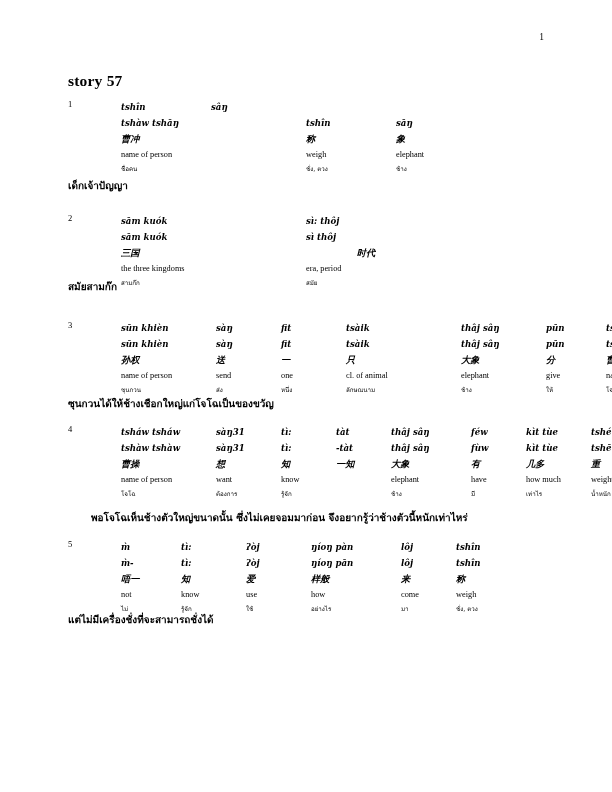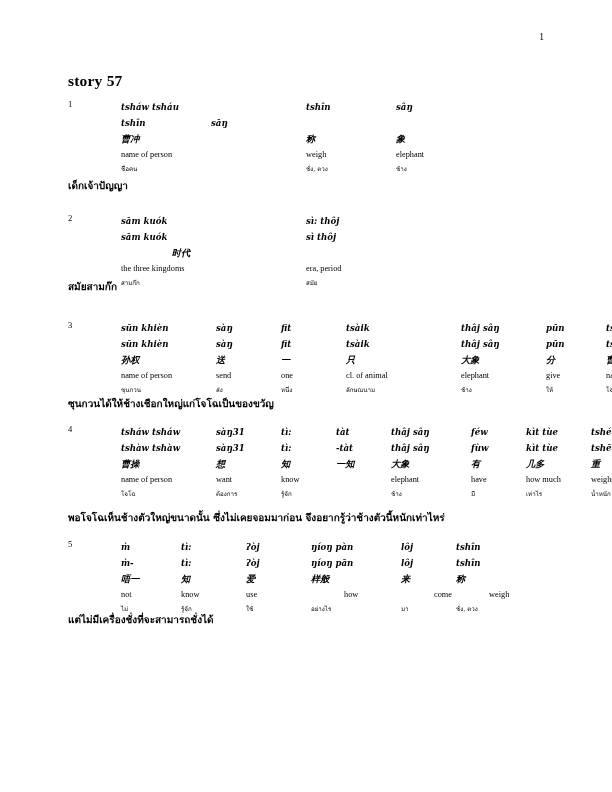--- a/index.html
+++ b/index.html
@@ -117,25 +117,25 @@
 
   <div class="page-number">1</div>
 
   <div class="doc-title">story 57</div>
 
   <div id="blocks-container">
       <div class="gloss-block" style="top: 100px;">
         <div class="block-number">1</div>
         <div class="gloss-grid">
           <div class="gloss-row tier-phonemic">
-            <span class="cell" style="width: 185px;">tsháw tsháu</span>
             <span class="cell" style="width: 90px;">tshîn</span>
             <span class="cell" style="width: 90px;">sâŋ</span>
           </div>
           <div class="gloss-row tier-phonetic">
+            <span class="cell" style="width: 185px;">tshàw tshāŋ</span>
             <span class="cell" style="width: 90px;">tshîn</span>
             <span class="cell" style="width: 90px;">sāŋ</span>
           </div>
           <div class="gloss-row tier-hanzi">
             <span class="cell" style="width: 185px;">曹冲</span>
             <span class="cell" style="width: 90px;">称</span>
             <span class="cell" style="width: 90px;">象</span>
           </div>
           <div class="gloss-row tier-english">
             <span class="cell" style="width: 185px;">name of person</span>
@@ -154,20 +154,21 @@
         <div class="gloss-grid">
           <div class="gloss-row tier-phonemic">
             <span class="cell" style="width: 185px;">sām kuók</span>
             <span class="cell" style="width: 120px;">sì: thôj</span>
           </div>
           <div class="gloss-row tier-phonetic">
             <span class="cell" style="width: 185px;">sām kuók</span>
             <span class="cell" style="width: 120px;">sì thôj</span>
           </div>
           <div class="gloss-row tier-hanzi">
+            <span class="cell" style="width: 185px;">三国</span>
             <span class="cell" style="width: 120px; text-align: center;">时代</span>
           </div>
           <div class="gloss-row tier-english">
             <span class="cell" style="width: 185px;">the three kingdoms</span>
             <span class="cell" style="width: 120px;">era, period</span>
           </div>
           <div class="gloss-row tier-thaigloss">
             <span class="cell" style="width: 185px;">สามก๊ก</span>
             <span class="cell" style="width: 120px;">สมัย</span>
           </div>
@@ -302,37 +303,37 @@
             <span class="cell" style="width: 65px;">知</span>
             <span class="cell" style="width: 65px;">爱</span>
             <span class="cell" style="width: 90px;">样般</span>
             <span class="cell" style="width: 55px;">来</span>
             <span class="cell" style="width: 80px;">称</span>
           </div>
           <div class="gloss-row tier-english">
             <span class="cell" style="width: 60px;">not</span>
             <span class="cell" style="width: 65px;">know</span>
             <span class="cell" style="width: 65px;">use</span>
-            <span class="cell" style="width: 90px; margin-left: 33px;">how</span>
+            <span class="cell" style="width: 90px;">how</span>
             <span class="cell" style="width: 55px;">come</span>
             <span class="cell" style="width: 80px;">weigh</span>
           </div>
           <div class="gloss-row tier-thaigloss">
             <span class="cell" style="width: 60px;">ไม่</span>
             <span class="cell" style="width: 65px;">รู้จัก</span>
             <span class="cell" style="width: 65px;">ใช้</span>
             <span class="cell" style="width: 90px;">อย่างไร</span>
             <span class="cell" style="width: 55px;">มา</span>
             <span class="cell" style="width: 80px;">ชั่ง, ตวง</span>
           </div>
         </div>
       </div>
     </div>
 
   <div id="translations-container">
       <div class="free-translation" style="top: 180px;">เด็กเจ้าปัญญา</div>
       <div class="free-translation" style="top: 281px;">สมัยสามก๊ก</div>
       <div class="free-translation" style="top: 398px;">ซุนกวนได้ให้ช้างเชือกใหญ่แก่โจโฉเป็นของขวัญ</div>
-      <div class="free-translation" style="top: 512px;">พอโจโฉเห็นช้างตัวใหญ่ขนาดนั้น ซึ่งไม่เคยจอมมาก่อน จึงอยากรู้ว่าช้างตัวนี้หนักเท่าไหร่</div>
+      <div class="free-translation" style="top: 512px; margin-left: 23px;">พอโจโฉเห็นช้างตัวใหญ่ขนาดนั้น ซึ่งไม่เคยจอมมาก่อน จึงอยากรู้ว่าช้างตัวนี้หนักเท่าไหร่</div>
       <div class="free-translation" style="top: 614px;">แต่ไม่มีเครื่องชั่งที่จะสามารถชั่งได้</div>
     </div>
 
 </div>
 
 </body></html>

